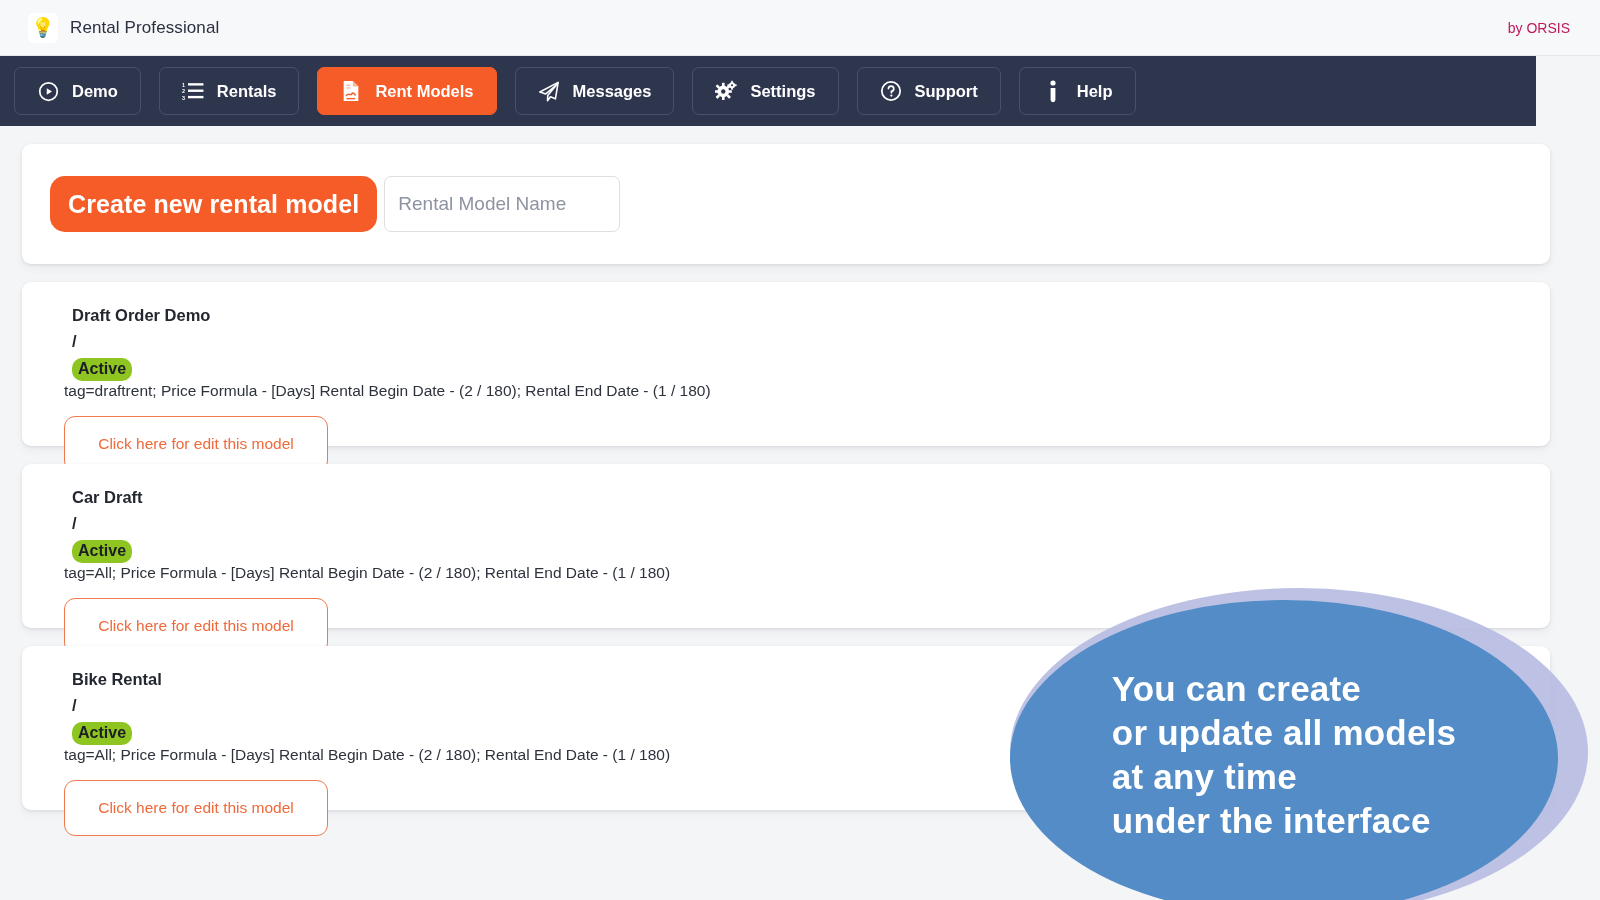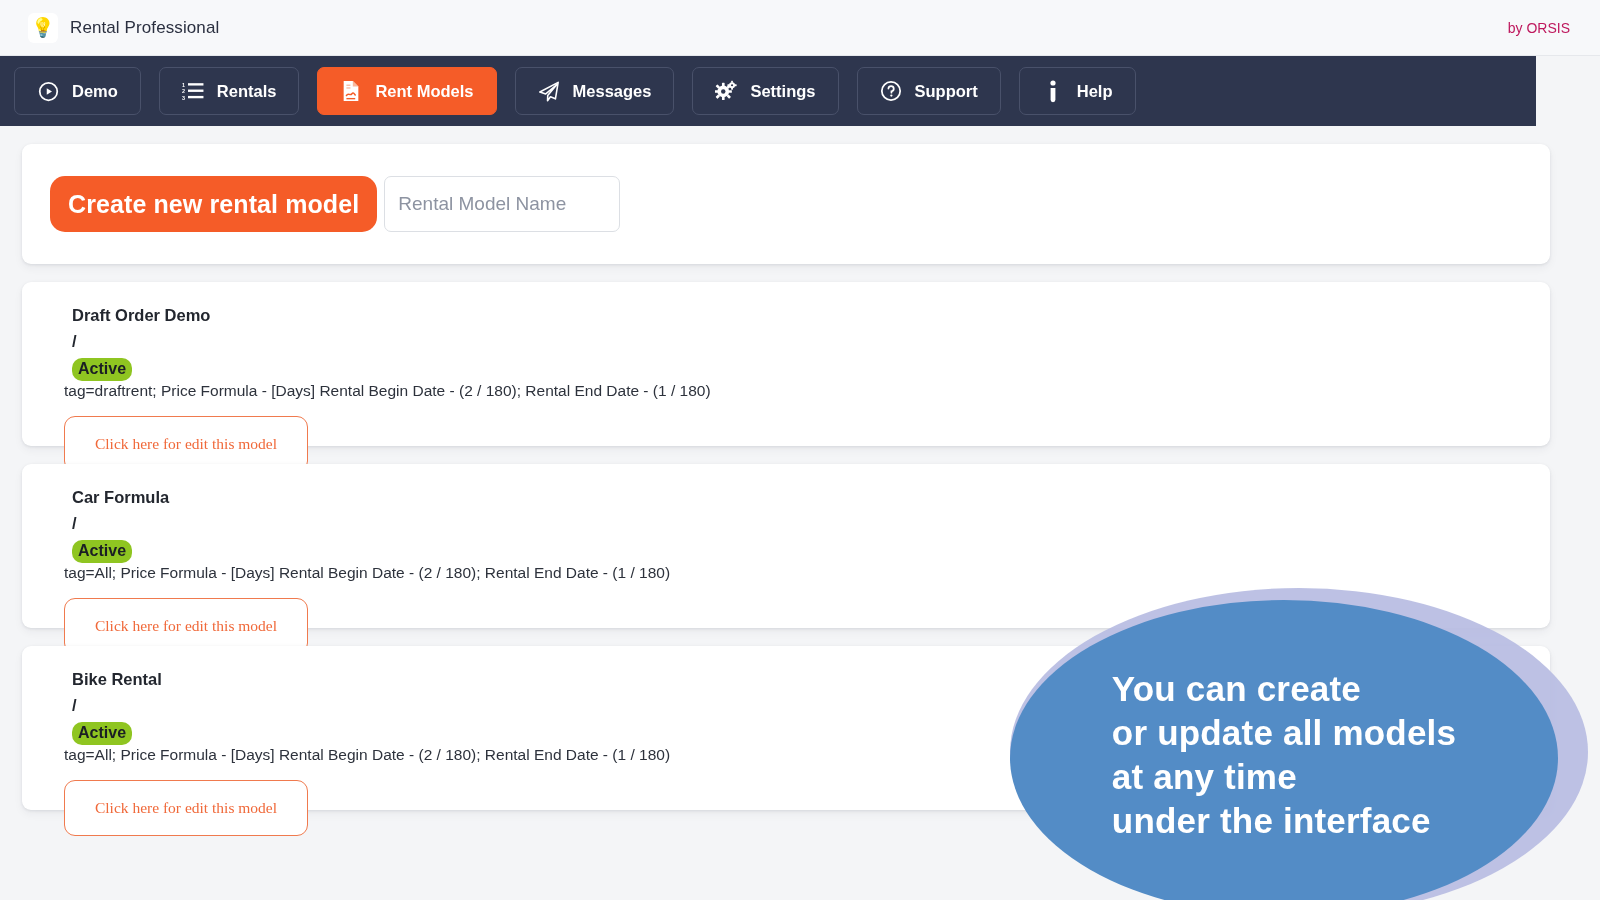--- a/index.html
+++ b/index.html
@@ -163,28 +163,28 @@
     margin-left: 8px;
   }
   .model-desc {
     font-size: 15.5px;
     color: #2d323c;
     line-height: 1.25;
     white-space: nowrap;
   }
   .edit-btn {
     margin-top: 16px;
-    width: 244px;
+    width: 264px;
     height: 56px;
     border: 1px solid #f07a4e;
     border-radius: 11px;
     background: #fff;
     color: #f0693a;
     font-size: 15.5px;
-    font-family: Liberation Serif, serif;
+    font-family: Liberation Sans, sans-serif;
     cursor: pointer;
     display: flex;
     align-items: center;
     justify-content: center;
   }
 
   
   .callout-wrap {
     position: absolute;
     left: 1010px;
@@ -346,21 +346,21 @@
       <span>Draft Order Demo</span>
       <span class="sep">/</span>
       <span class="badge">Active</span>
     </div>
     <div class="model-desc">tag=draftrent; Price Formula - [Days] Rental Begin Date - (2 / 180); Rental End Date - (1 / 180)</div>
     <button class="edit-btn">Click here for edit this model</button>
   </div>
 
   <div class="card model-card">
     <div class="model-title">
-      <span>Car Formula</span>
+      <span>Car Draft</span>
       <span class="sep">/</span>
       <span class="badge">Active</span>
     </div>
     <div class="model-desc">tag=All; Price Formula - [Days] Rental Begin Date - (2 / 180); Rental End Date - (1 / 180)</div>
     <button class="edit-btn">Click here for edit this model</button>
   </div>
 
   <div class="card model-card">
     <div class="model-title">
       <span>Bike Rental</span>

